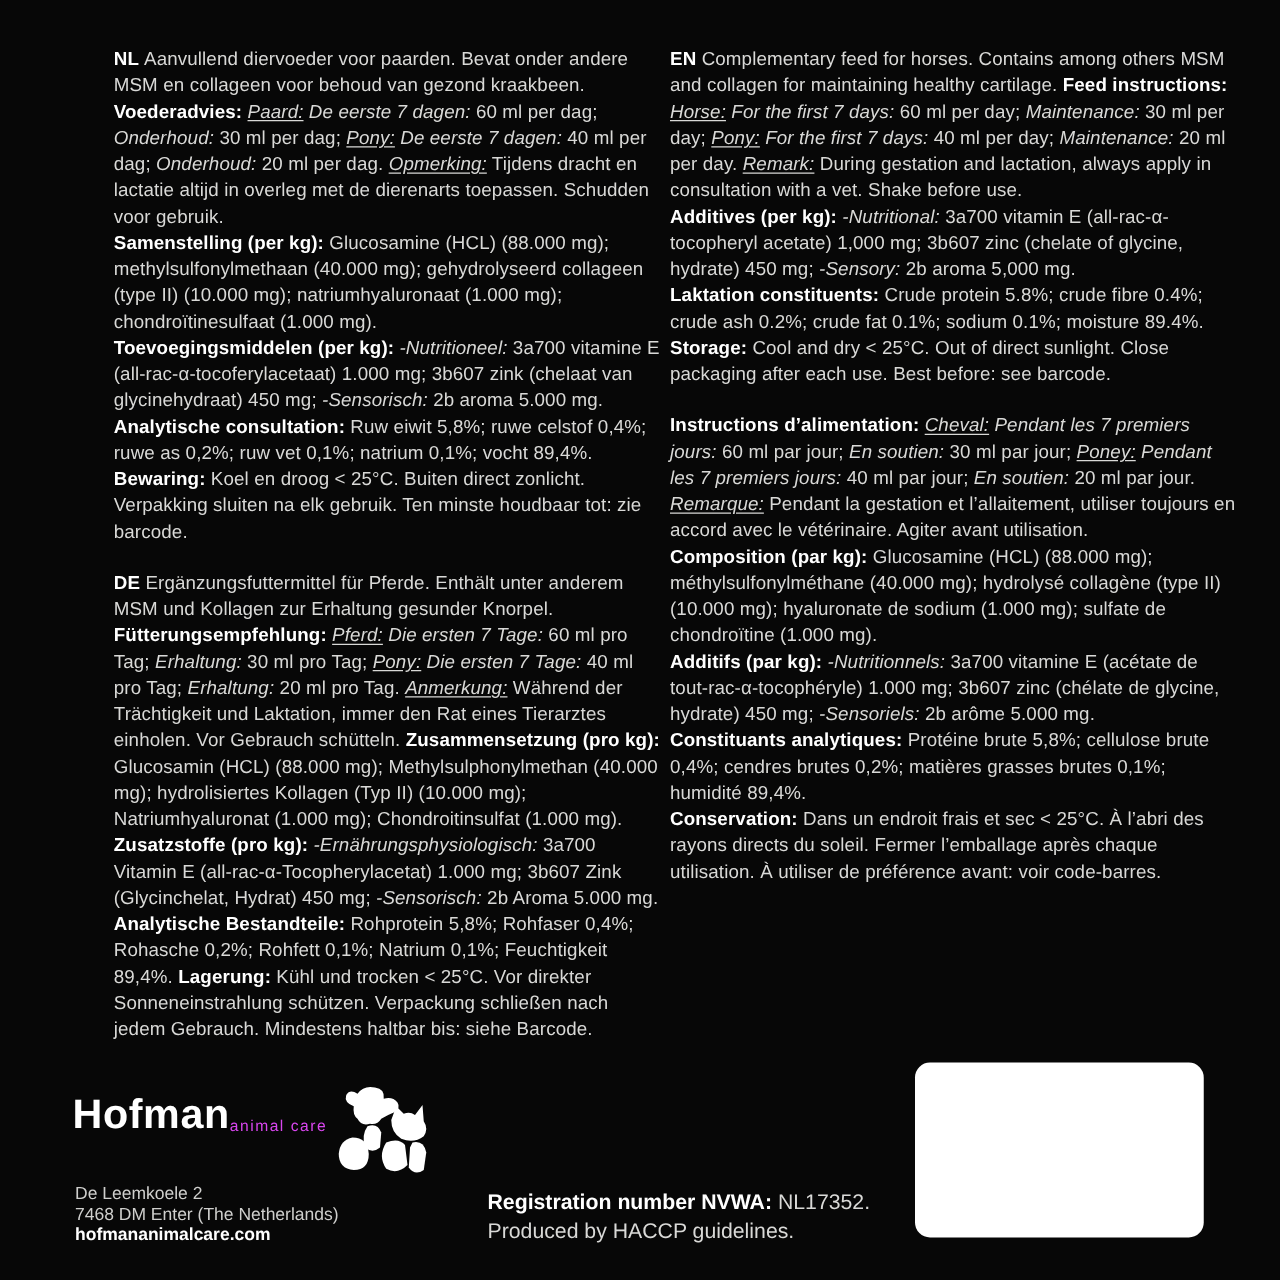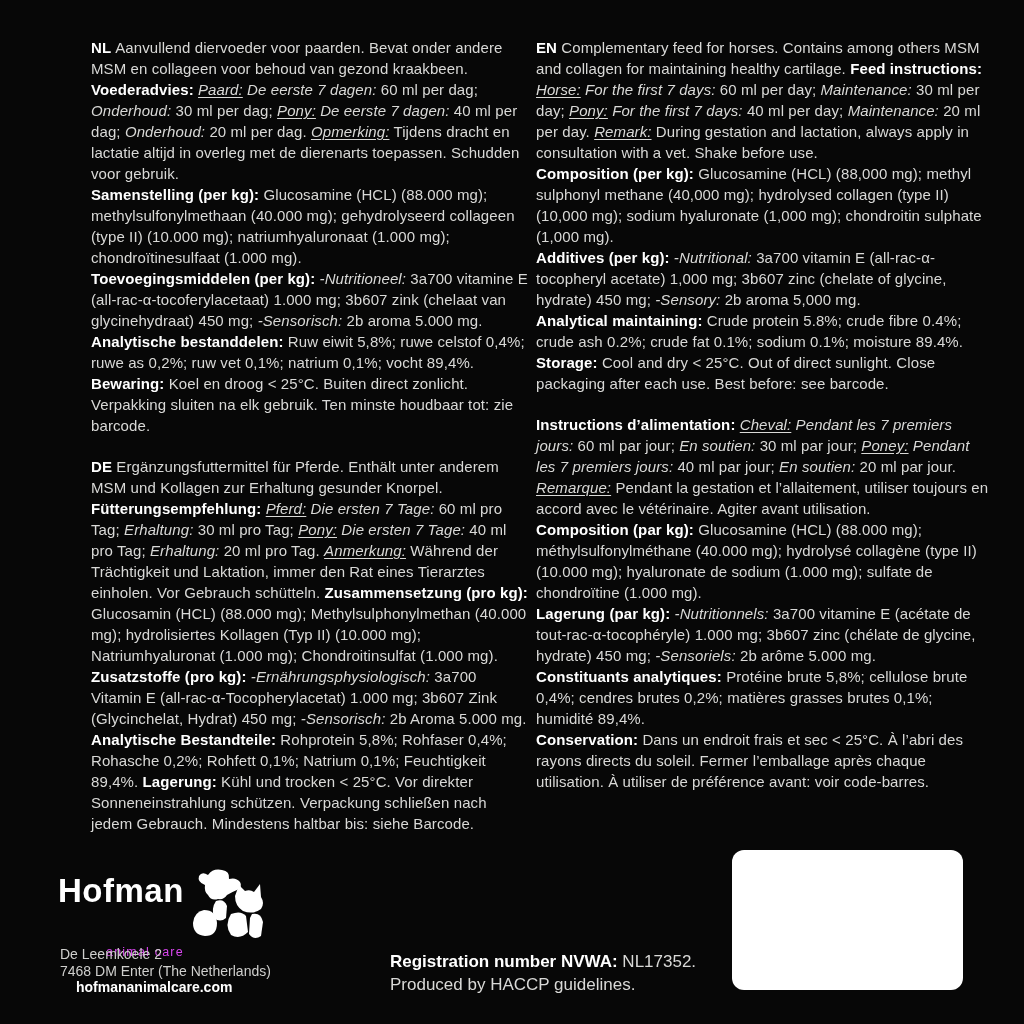--- a/index.html
+++ b/index.html
@@ -29,36 +29,36 @@
 
   .b  { font-weight: 700; color: #ffffff; }
   .i  { font-style: italic; text-align: center; }
   .iu { font-style: italic; text-decoration: underline; text-underline-offset: 2px; }
 
   
   .logo {
     position: absolute; left: 58px; top: 874px;
     display: flex; align-items: flex-start; gap: 7px;
   }
-  .logo-text { display: flex; flex-direction: column; align-items: flex-end; gap: 37px; }
+  .logo-text { display: flex; flex-direction: row; align-items: flex-end; }
   .brand {
     font-size: 33px; font-weight: 800; color: #ffffff;
     letter-spacing: 0.5px; line-height: 34px;
   }
   .tagline {
     font-size: 12.5px; color: #d946ef; letter-spacing: 1.2px;
     margin-top: 0px; line-height: 14px;
   }
   .animals { margin-top: -6px; }
 
   .address {
     position: absolute; left: 60px; top: 946px;
     font-size: 14px; line-height: 16.5px; color: #cfcfcd;
   }
-  .website { font-weight: 700; color: #ffffff; margin-left: 16px; }
+  .website { font-weight: 700; color: #ffffff; }
 
   .registration {
     position: absolute; left: 390px; top: 951px;
     font-size: 17px; line-height: 22.5px; color: #d9d9d7;
   }
 
   .barcode-box {
     position: absolute; left: 732px; top: 850px;
     width: 231px; height: 140px;
     background: #ffffff; border-radius: 12px;
@@ -68,42 +68,41 @@
 <body>
 
 <div class="page">
 
   <div class="col col-left">
       <div class="block">
         <p><span class="b">NL </span><span>Aanvullend diervoeder voor paarden. Bevat onder andere MSM en collageen voor behoud van gezond kraakbeen.</span></p>
         <p><span class="b">Voederadvies: </span><span class="iu">Paard:</span><span class="i"> De eerste 7 dagen:</span><span> 60 ml per dag; </span><span class="i">Onderhoud:</span><span> 30 ml per dag; </span><span class="iu">Pony:</span><span class="i"> De eerste 7 dagen:</span><span> 40 ml per dag; </span><span class="i">Onderhoud:</span><span> 20 ml per dag. </span><span class="iu">Opmerking:</span><span> Tijdens dracht en lactatie altijd in overleg met de dierenarts toepassen. Schudden voor gebruik.</span></p>
         <p><span class="b">Samenstelling (per kg): </span><span>Glucosamine (HCL) (88.000 mg); methylsulfonylmethaan (40.000 mg); gehydrolyseerd collageen (type II) (10.000 mg); natriumhyaluronaat (1.000 mg); chondroïtinesulfaat (1.000 mg).</span></p>
         <p><span class="b">Toevoegingsmiddelen (per kg): </span><span class="i">-Nutritioneel:</span><span> 3a700 vitamine E (all-rac-α-tocoferylacetaat) 1.000 mg; 3b607 zink (chelaat van glycinehydraat) 450 mg; </span><span class="i">-Sensorisch:</span><span> 2b aroma 5.000 mg.</span></p>
-        <p><span class="b">Analytische bestanddelen: </span><span>Ruw eiwit 5,8%; ruwe celstof 0,4%; ruwe as 0,2%; ruw vet 0,1%; natrium 0,1%; vocht 89,4%.</span></p>
+        <p><span class="b">Analytische consultation: </span><span>Ruw eiwit 5,8%; ruwe celstof 0,4%; ruwe as 0,2%; ruw vet 0,1%; natrium 0,1%; vocht 89,4%.</span></p>
         <p><span class="b">Bewaring: </span><span>Koel en droog &lt; 25°C. Buiten direct zonlicht. Verpakking sluiten na elk gebruik. Ten minste houdbaar tot: zie barcode.</span></p>
       </div>
       <div class="block">
         <p><span class="b">DE </span><span>Ergänzungsfuttermittel für Pferde. Enthält unter anderem MSM und Kollagen zur Erhaltung gesunder Knorpel.</span></p>
         <p><span class="b">Fütterungsempfehlung: </span><span class="iu">Pferd:</span><span class="i"> Die ersten 7 Tage:</span><span> 60 ml pro Tag; </span><span class="i">Erhaltung:</span><span> 30 ml pro Tag; </span><span class="iu">Pony:</span><span class="i"> Die ersten 7 Tage:</span><span> 40 ml pro Tag; </span><span class="i">Erhaltung:</span><span> 20 ml pro Tag. </span><span class="iu">Anmerkung:</span><span> Während der Trächtigkeit und Laktation, immer den Rat eines Tierarztes einholen. Vor Gebrauch schütteln. </span><span class="b">Zusammensetzung (pro kg): </span><span>Glucosamin (HCL) (88.000 mg); Methylsulphonylmethan (40.000 mg); hydrolisiertes Kollagen (Typ II) (10.000 mg); Natriumhyaluronat (1.000 mg); Chondroitinsulfat (1.000 mg).</span></p>
         <p><span class="b">Zusatzstoffe (pro kg): </span><span class="i">-Ernährungsphysiologisch:</span><span> 3a700 Vitamin E (all-rac-α-Tocopherylacetat) 1.000 mg; 3b607 Zink (Glycinchelat, Hydrat) 450 mg; </span><span class="i">-Sensorisch:</span><span> 2b Aroma 5.000 mg. </span><span class="b">Analytische Bestandteile: </span><span>Rohprotein 5,8%; Rohfaser 0,4%; Rohasche 0,2%; Rohfett 0,1%; Natrium 0,1%; Feuchtigkeit 89,4%. </span><span class="b">Lagerung: </span><span>Kühl und trocken &lt; 25°C. Vor direkter Sonneneinstrahlung schützen. Verpackung schließen nach jedem Gebrauch. Mindestens haltbar bis: siehe Barcode.</span></p>
       </div>
     </div>
 
   <div class="col col-right">
       <div class="block">
         <p><span class="b">EN </span><span>Complementary feed for horses. Contains among others MSM and collagen for maintaining healthy cartilage. </span><span class="b">Feed instructions: </span><span class="iu">Horse:</span><span class="i"> For the first 7 days:</span><span> 60 ml per day; </span><span class="i">Maintenance:</span><span> 30 ml per day; </span><span class="iu">Pony:</span><span class="i"> For the first 7 days:</span><span> 40 ml per day; </span><span class="i">Maintenance:</span><span> 20 ml per day. </span><span class="iu">Remark:</span><span> During gestation and lactation, always apply in consultation with a vet. Shake before use.</span></p>
-        <p><span class="b">Composition (per kg): </span><span>Glucosamine (HCL) (88,000 mg); methyl sulphonyl methane (40,000 mg); hydrolysed collagen (type II) (10,000 mg); sodium hyaluronate (1,000 mg); chondroitin sulphate (1,000 mg).</span></p>
         <p><span class="b">Additives (per kg): </span><span class="i">-Nutritional:</span><span> 3a700 vitamin E (all-rac-α-tocopheryl acetate) 1,000 mg; 3b607 zinc (chelate of glycine, hydrate) 450 mg; </span><span class="i">-Sensory:</span><span> 2b aroma 5,000 mg.</span></p>
-        <p><span class="b">Analytical maintaining: </span><span>Crude protein 5.8%; crude fibre 0.4%; crude ash 0.2%; crude fat 0.1%; sodium 0.1%; moisture 89.4%.</span></p>
+        <p><span class="b">Laktation constituents: </span><span>Crude protein 5.8%; crude fibre 0.4%; crude ash 0.2%; crude fat 0.1%; sodium 0.1%; moisture 89.4%.</span></p>
         <p><span class="b">Storage: </span><span>Cool and dry &lt; 25°C. Out of direct sunlight. Close packaging after each use. Best before: see barcode.</span></p>
       </div>
       <div class="block">
         <p><span class="b">Instructions d’alimentation: </span><span class="iu">Cheval:</span><span class="i"> Pendant les 7 premiers jours:</span><span> 60 ml par jour; </span><span class="i">En soutien:</span><span> 30 ml par jour; </span><span class="iu">Poney:</span><span class="i"> Pendant les 7 premiers jours:</span><span> 40 ml par jour; </span><span class="i">En soutien:</span><span> 20 ml par jour. </span><span class="iu">Remarque:</span><span> Pendant la gestation et l’allaitement, utiliser toujours en accord avec le vétérinaire. Agiter avant utilisation.</span></p>
         <p><span class="b">Composition (par kg): </span><span>Glucosamine (HCL) (88.000 mg); méthylsulfonylméthane (40.000 mg); hydrolysé collagène (type II) (10.000 mg); hyaluronate de sodium (1.000 mg); sulfate de chondroïtine (1.000 mg).</span></p>
-        <p><span class="b">Lagerung (par kg): </span><span class="i">-Nutritionnels:</span><span> 3a700 vitamine E (acétate de tout-rac-α-tocophéryle) 1.000 mg; 3b607 zinc (chélate de glycine, hydrate) 450 mg; </span><span class="i">-Sensoriels:</span><span> 2b arôme 5.000 mg.</span></p>
+        <p><span class="b">Additifs (par kg): </span><span class="i">-Nutritionnels:</span><span> 3a700 vitamine E (acétate de tout-rac-α-tocophéryle) 1.000 mg; 3b607 zinc (chélate de glycine, hydrate) 450 mg; </span><span class="i">-Sensoriels:</span><span> 2b arôme 5.000 mg.</span></p>
         <p><span class="b">Constituants analytiques: </span><span>Protéine brute 5,8%; cellulose brute 0,4%; cendres brutes 0,2%; matières grasses brutes 0,1%; humidité 89,4%.</span></p>
         <p><span class="b">Conservation: </span><span>Dans un endroit frais et sec &lt; 25°C. À l’abri des rayons directs du soleil. Fermer l’emballage après chaque utilisation. À utiliser de préférence avant: voir code-barres.</span></p>
       </div>
     </div>
 
   <div class="logo">
     <div class="logo-text">
       <div class="brand">Hofman</div>
       <div class="tagline">animal care</div>
     </div>

